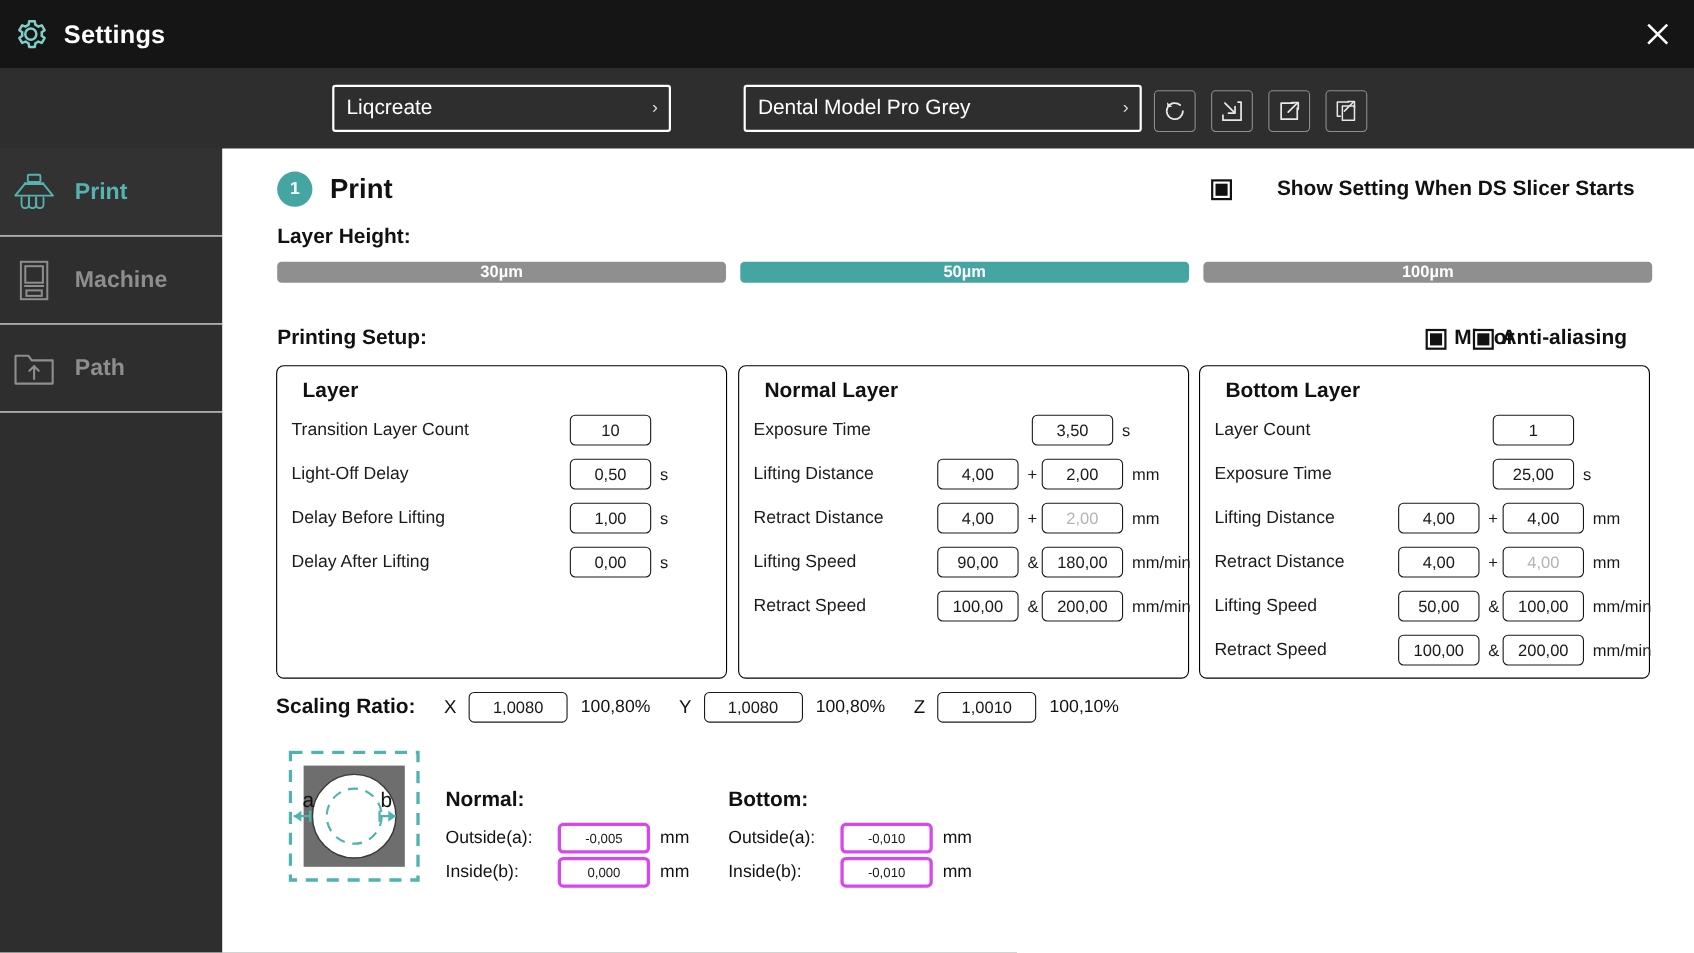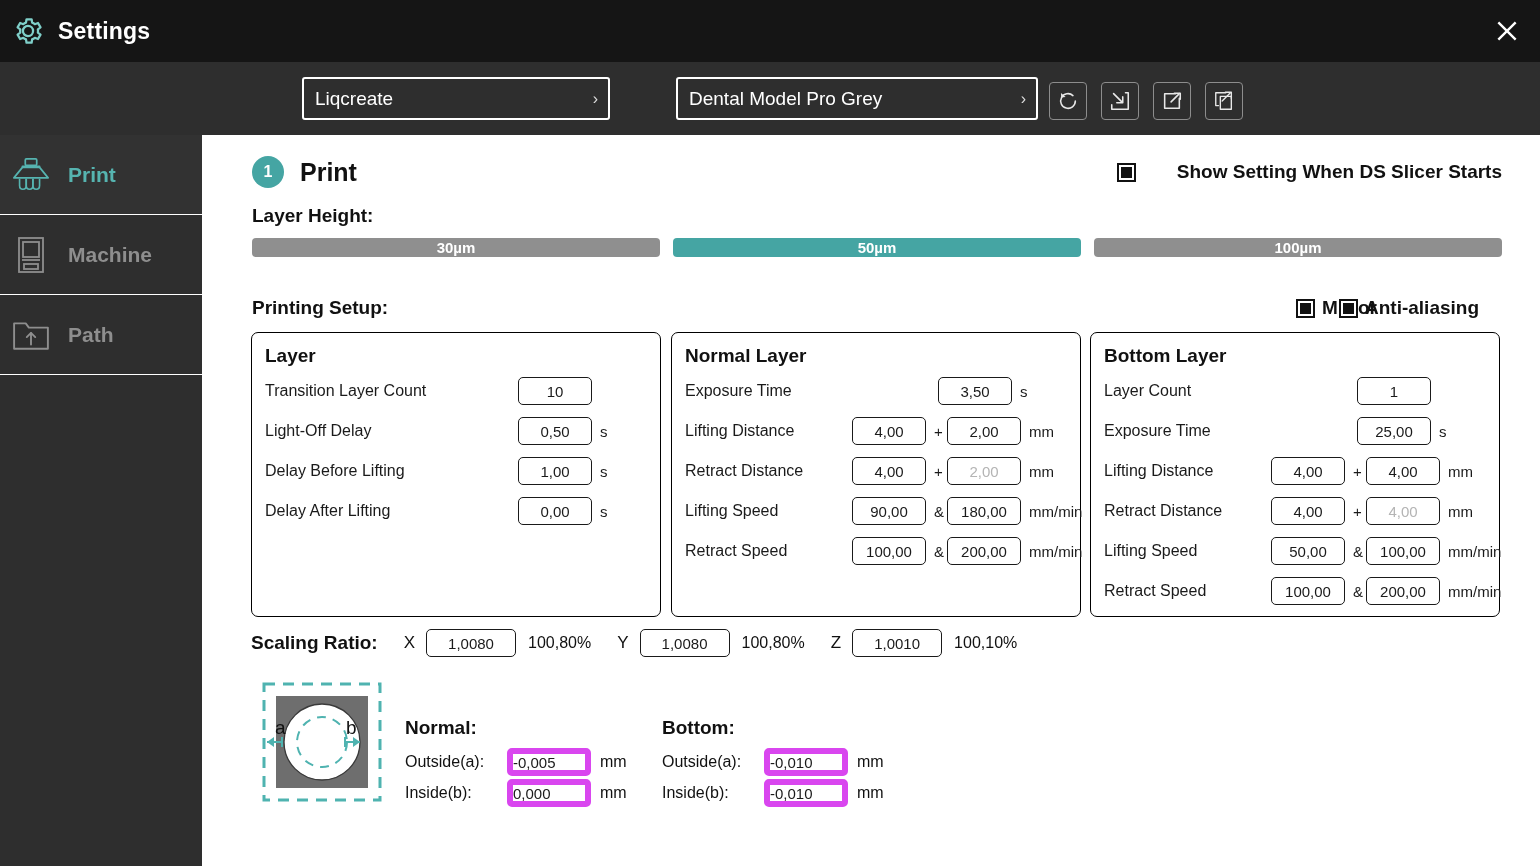--- a/index.html
+++ b/index.html
@@ -82,21 +82,21 @@
   .sec-title { font-size: 25px; font-weight: bold; margin-left: 16px; }
 
   .chk-row { display: flex; align-items: center; cursor: pointer; }
   .chk {
     width: 19px; height: 19px; border: 2px solid #111; background: #fff;
     display: flex; align-items: center; justify-content: center; flex: 0 0 auto;
   }
   .chk i { display: block; width: 11px; height: 11px; background: #111; }
   .chk-lbl { font-size: 19px; font-weight: bold; margin-left: 7px; white-space: nowrap; }
 
-  #chk-show { position: absolute; right: 38px; top: 26px; gap: 34px; }
+  #chk-show { position: absolute; right: 54px; top: 26px; gap: 34px; }
 
   .sub-label { position: absolute; font-size: 19px; font-weight: bold; }
   #lbl-layer-height { left: 50px; top: 70px; }
   #lbl-printing-setup { left: 50px; top: 162px; }
 
   .lh-row { position: absolute; left: 50px; top: 103px; width: 1250px; display: flex; gap: 13px; }
   .lh-btn {
     flex: 1; height: 19px; border-radius: 4px; background: #8f8f8f;
     color: #ffffff; font-size: 15px; font-weight: bold;
     display: flex; align-items: center; justify-content: center; cursor: pointer;
@@ -107,21 +107,21 @@
   #chk-aa { position: absolute; left: 1137px; top: 162px; }
 
   
   .card {
     position: absolute; top: 197px; height: 285px;
     border: 1px solid #000000; border-radius: 7px; background: #ffffff;
   }
   #card-layer  { left: 49px;  width: 410px; }
   #card-normal { left: 469px; width: 410px; }
   #card-bottom { left: 888px; width: 410px; }
-  .card h3 { position: absolute; left: 13px; top: 12px; font-size: 19px; font-weight: bold; }
+  .card h3 { position: absolute; left: 23px; top: 12px; font-size: 19px; font-weight: bold; }
 
   .frow {
     position: absolute; left: 13px; right: 8px; height: 28px;
     display: flex; align-items: center;
   }
   .frow .f-lbl { font-size: 16px; color: #1a1a1a; white-space: nowrap; text-align: right; }
   .f-in {
     position: absolute; height: 28px; border: 1px solid #1a1a1a; border-radius: 5px;
     background: #ffffff; font-family: "Liberation Sans", sans-serif;
     font-size: 15px; color: #1a1a1a; text-align: center;
@@ -151,23 +151,23 @@
   #scaling .sc-pct { font-size: 16px; margin-left: 12px; }
 
   
   #comp-fig { position: absolute; left: 60px; top: 547px; width: 120px; height: 120px; }
   .comp-title { position: absolute; font-size: 19px; font-weight: bold; }
   #comp-normal-title { left: 203px; top: 582px; }
   #comp-bottom-title { left: 460px; top: 582px; }
   .comp-row { position: absolute; display: flex; align-items: center; }
   .comp-row .c-lbl { font-size: 16px; width: 102px; }
   .comp-row .c-in {
-    width: 84px; height: 28px; border: 6px solid #d946ef; border-radius: 5px;
+    width: 84px; height: 28px; border: 3px solid #d946ef; border-radius: 5px;
     background: #fff; font-family: "Liberation Sans", sans-serif;
-    font-size: 15px; text-align: left; color: #1a1a1a;
+    font-size: 12px; text-align: center; color: #1a1a1a;
   }
   .comp-row .c-unit { font-size: 16px; margin-left: 9px; }
   #cn-out { left: 203px; top: 613px; }
   #cn-in  { left: 203px; top: 644px; }
   #cb-out { left: 460px; top: 613px; }
   #cb-in  { left: 460px; top: 644px; }
 </style>
 </head>
 <body>
 

